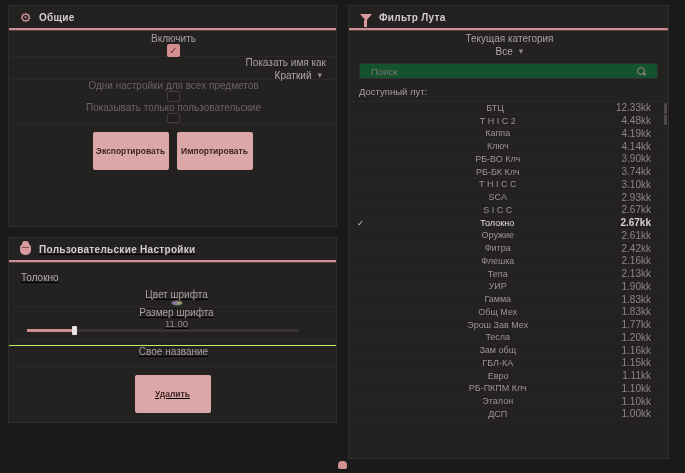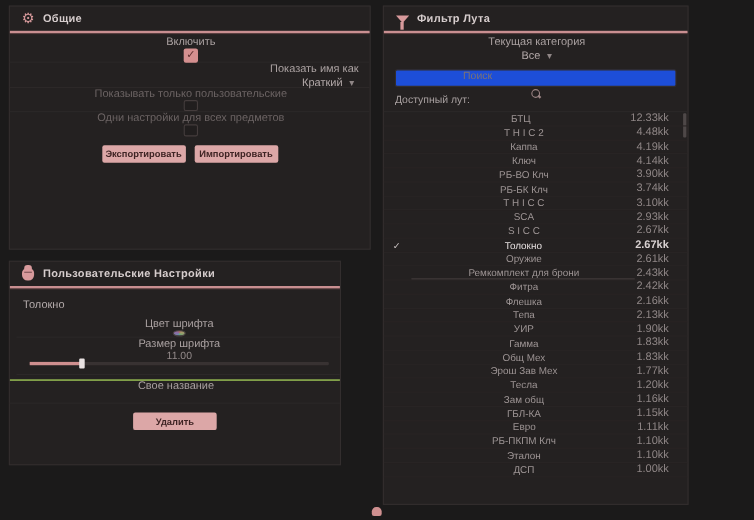--- a/index.html
+++ b/index.html
@@ -1,21 +1,21 @@
 <!DOCTYPE html>
 <html><head>
 <meta charset="utf-8">
 <style>
   * { margin:0; padding:0; box-sizing:border-box; }
   html,body { width:685px; height:473px; background:#1b1a1a; overflow:hidden;
     font-family:"Liberation Sans","DejaVu Sans",sans-serif; }
   .panel { position:absolute; background:#242121; border:1px solid #332e2e; }
   #panel-general { left:8px; top:5px; width:329px; height:222px; }
-  #panel-user    { left:8px; top:237px; width:302px; height:186px; }
-  #panel-loot    { left:348px; top:5px; width:278px; height:454px; }
+  #panel-user    { left:8px; top:237px; width:329px; height:186px;text-decoration:underline; }
+  #panel-loot    { left:348px; top:5px; width:321px; height:454px; }
 
   .panel-header { height:22px; display:flex; align-items:center; gap:7px; padding-left:10px; }
   .panel-title { font-size:10px; font-weight:bold; color:#d6cdcd; letter-spacing:.3px; }
   .accent-line { height:2px; background:#c98f91; box-shadow:0 1px 0 #5a3f40; }
 
   .hdr-icon { width:13px; height:13px; display:inline-flex; align-items:center; justify-content:center; }
   .gear { color:#d89a9c; font-size:13px; line-height:13px; font-family:"DejaVu Sans",sans-serif; }
   .funnel { width:0; height:0; border-left:6px solid transparent; border-right:6px solid transparent;
     border-top:7px solid #d89a9c; position:relative; }
   .funnel::after { content:""; position:absolute; left:-1.5px; top:-1px; width:3px; height:7px; background:#d89a9c; }
@@ -33,38 +33,38 @@
   .checkbox { width:13px; height:13px; border-radius:2px; }
   .checkbox.checked { background:#d48f8f; color:#5e2e2e; font-size:10px; line-height:13px;
     text-align:center; font-weight:bold; }
   .checkbox.empty { border:1px solid #443c3c; background:#211e1e; }
 
   .dropdown { display:flex; align-items:center; gap:6px; color:#b3a9a9; font-size:10px;
     padding:2px 4px; border-radius:2px; }
   .chev { font-size:9px; color:#8f8686; line-height:9px; }
 
   .btn { background:#dca7a7; color:#3f2424; font-size:8.5px; font-weight:bold;
-    border:none; border-radius:2px; padding:3px 0; width:76px; text-align:center; }
+    border:none; border-radius:2px; padding:14px 0; width:76px; text-align:center; }
   .btn-row { display:flex; justify-content:center; gap:8px; margin-top:8px; }
 
   
   .section-label { font-size:10px; color:#b5acac; padding:10px 0 6px 12px; }
   .sub-row { margin-left:6px; }
   .color-wheel { width:12px; height:12px; border-radius:50%;
     background:conic-gradient(#a66a6a,#a69a6a,#6aa674,#6a8ba6,#8f6aa6,#a66a6a);
     border:1px solid #4a4242; }
   .value-text { font-size:9.5px; color:#938a8a; }
   .slider-wrap { padding:4px 10px 8px 12px; border-bottom:1px solid #2c2828; }
   .slider-track { position:relative; width:272px; height:3px; background:#383232; border-radius:1px; }
   .slider-fill { position:absolute; left:0; top:0; height:3px; width:48px; background:#cf8f8f; }
   .slider-thumb { position:absolute; left:45px; top:-3px; width:5px; height:9px; background:#e9e2e2; border-radius:1px; }
 
   
-  .search-box { margin:6px 10px 0 10px; height:16px; background:#1d4ed8; border:1px solid #322d2d;
-    border-radius:2px; display:flex; align-items:center; padding:0 1px; gap:5px;flex-direction:column; }
+  .search-box { margin:6px 10px 0 10px; height:16px; background:#14532d; border:1px solid #322d2d;
+    border-radius:2px; display:flex; align-items:center; padding:0 11px; gap:5px; }
   .search-box input { flex:1; background:transparent; border:none; outline:none;
     font-size:9.5px; color:#b5acac; font-family:inherit; }
   .search-box input::placeholder { color:#7c7373; }
   .mag { position:relative; width:10px; height:10px; }
   .mag::before { content:""; position:absolute; left:1px; top:1px; width:6px; height:6px;
     border:1.5px solid #9b8484; border-radius:50%; }
   .mag::after { content:""; position:absolute; left:7px; top:7px; width:3px; height:1.5px;
     background:#9b8484; transform:rotate(45deg); }
   .list-label { font-size:9.5px; color:#a8a0a0; padding:7px 0 4px 10px; }
 
@@ -102,27 +102,27 @@
   </div>
 
   <div class="row" style="height:23px;align-items:flex-end;">
     <span class="lbl">Показать имя как</span>
     <span class="dropdown">
       <span>Краткий</span>
       <span class="chev">▾</span>
     </span>
   </div>
 
+  <div class="row" style="height:22px; border-bottom:none;">
+    <span class="lbl dim">Одни настройки для всех предметов</span>
+    <span class="checkbox empty"></span>
+  </div>
+
   <div class="row" style="height:22px;">
     <span class="lbl dim">Показывать только пользовательские</span>
-    <span class="checkbox empty"></span>
-  </div>
-
-  <div class="row" style="height:22px; border-bottom:none;">
-    <span class="lbl dim">Одни настройки для всех предметов</span>
     <span class="checkbox empty"></span>
   </div>
 
   <div class="btn-row">
     <button class="btn">Экспортировать</button>
     <button class="btn">Импортировать</button>
   </div>
 </div>
 
 <div class="panel" id="panel-user">
@@ -235,25 +235,20 @@
       <div class="loot-row checked">
     <span class="loot-check">✓</span>
     <span class="loot-name">Толокно</span>
     <span class="loot-value">2.67kk</span>
   </div>
       <div class="loot-row">
     <span class="loot-check">✓</span>
     <span class="loot-name">Оружие</span>
     <span class="loot-value">2.61kk</span>
   </div>
-      <div class="loot-row underlined">
-    <span class="loot-check">✓</span>
-    <span class="loot-name">Ремкомплект для брони</span>
-    <span class="loot-value">2.43kk</span>
-  </div>
       <div class="loot-row">
     <span class="loot-check">✓</span>
     <span class="loot-name">Фитра</span>
     <span class="loot-value">2.42kk</span>
   </div>
       <div class="loot-row">
     <span class="loot-check">✓</span>
     <span class="loot-name">Флешка</span>
     <span class="loot-value">2.16kk</span>
   </div>

